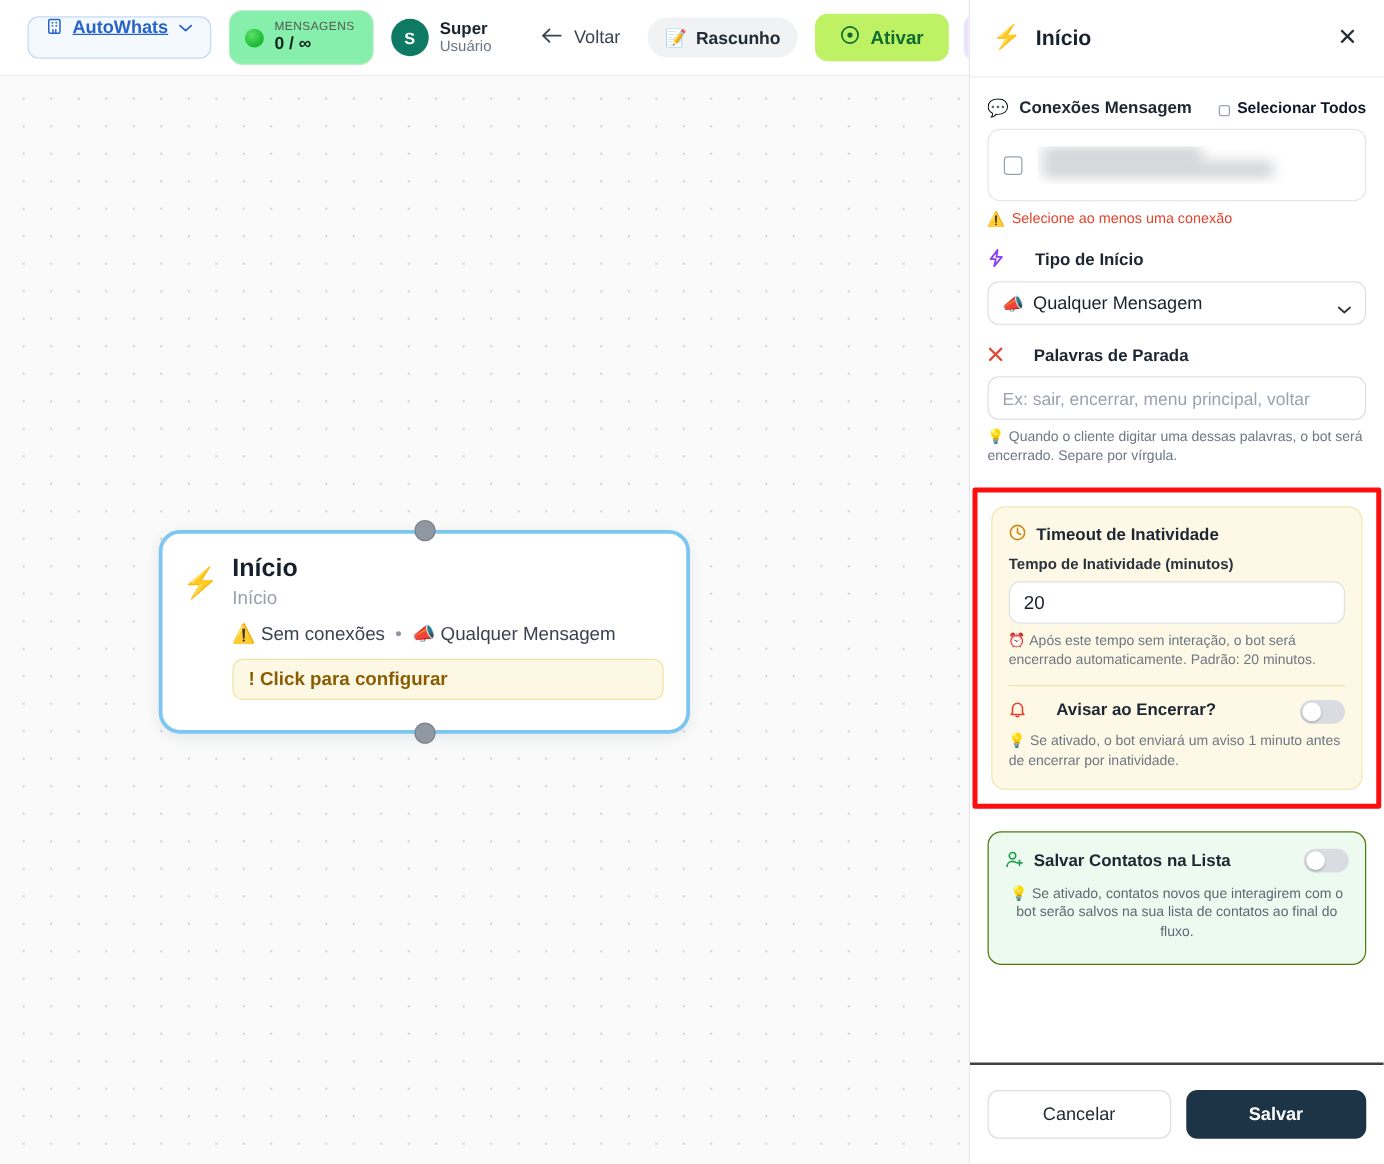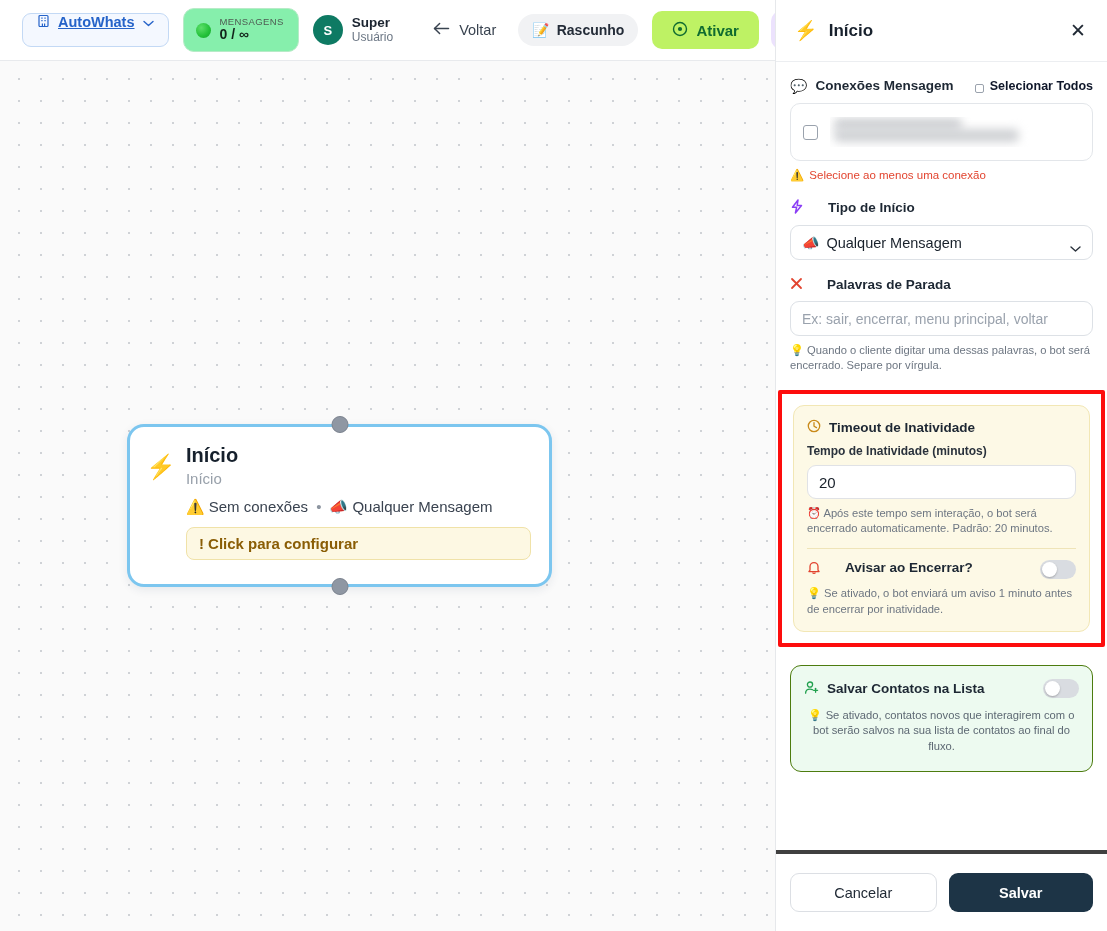--- a/index.html
+++ b/index.html
@@ -283,21 +283,21 @@
     padding: 13px 13px 16px 13px;
     margin-top: 18px;
   }
   .cc-head { display: flex; align-items: center; gap: 8px; }
   .cc-head .cci { font-size: 14px; line-height: 1; }
   .cc-head .cct { font-size: 13.5px; font-weight: 700; color: #1d2733; flex: 1; }
   .cc-hint { margin-top: 10px; font-size: 11.2px; line-height: 1.4; color: #5d6873; text-align: center; }
 
   .panel-footer {
     flex: none; height: 81px;
-    border-top: 4px solid #404040;
+    border-top: 2px solid #404040;
     display: flex; align-items: center; gap: 12px;
     padding: 0 14px;
   }
   .btn-cancel {
     flex: 1; height: 39px;
     border: 1px solid #dcdfe4; border-radius: 9px;
     background: #fff; color: #222b36;
     font-size: 14.5px; display: flex; align-items: center; justify-content: center;
   }
   .btn-save {

